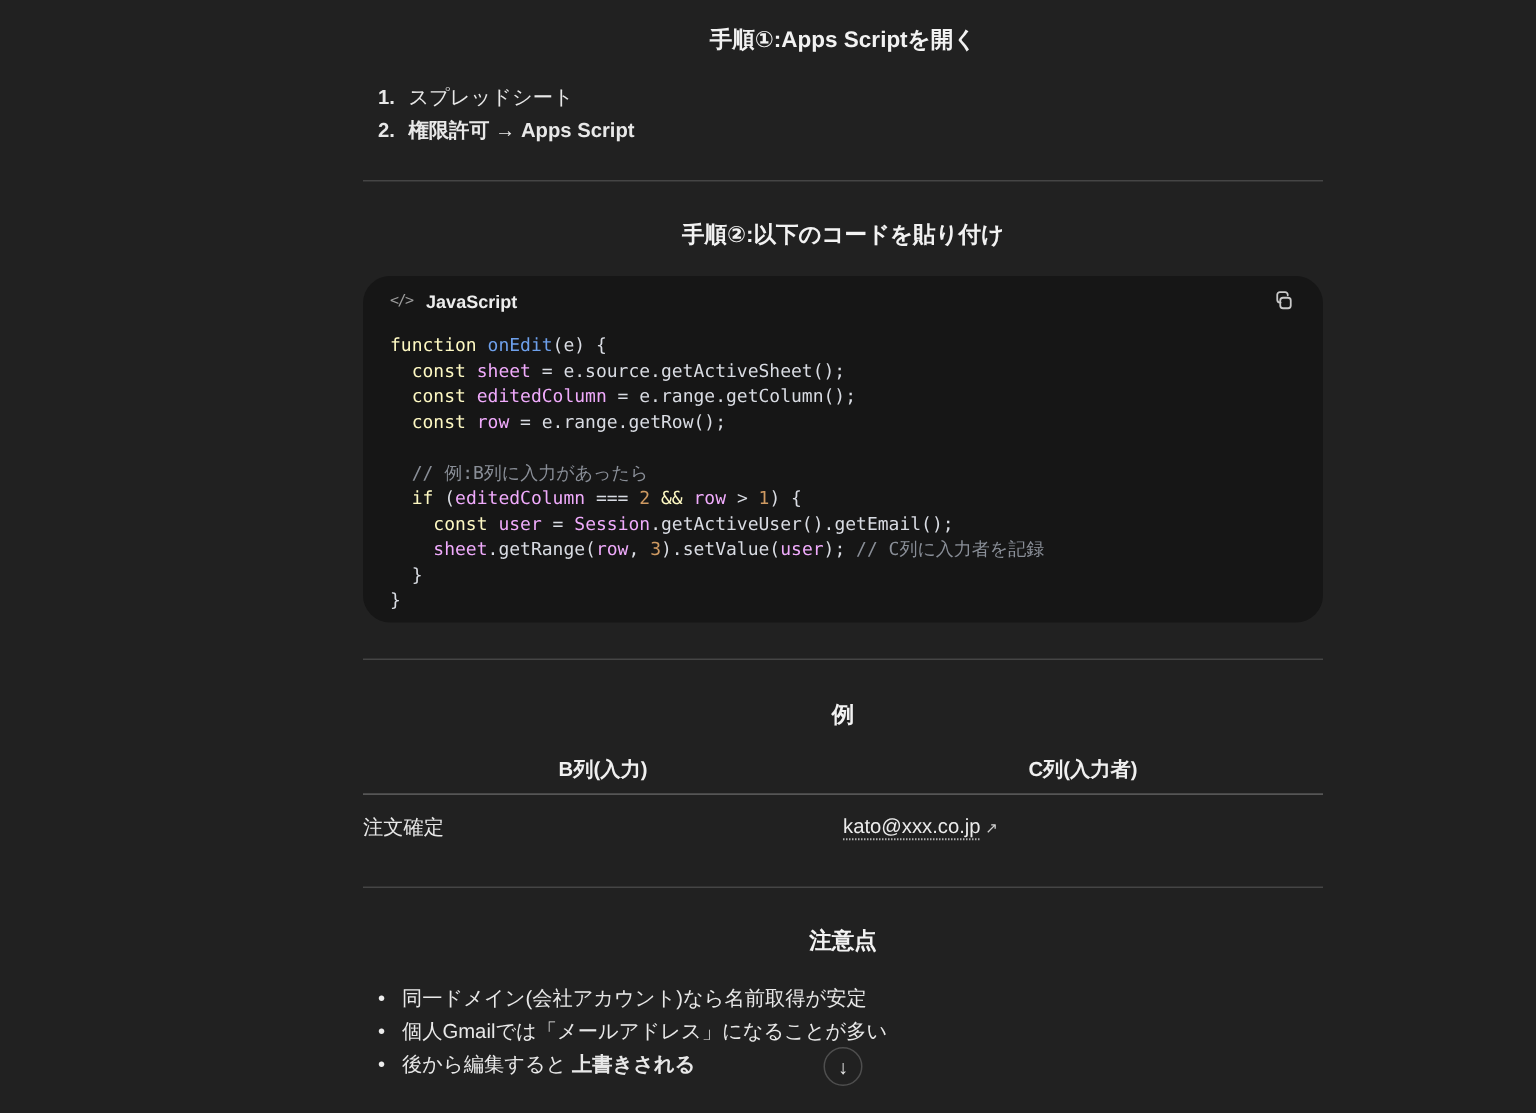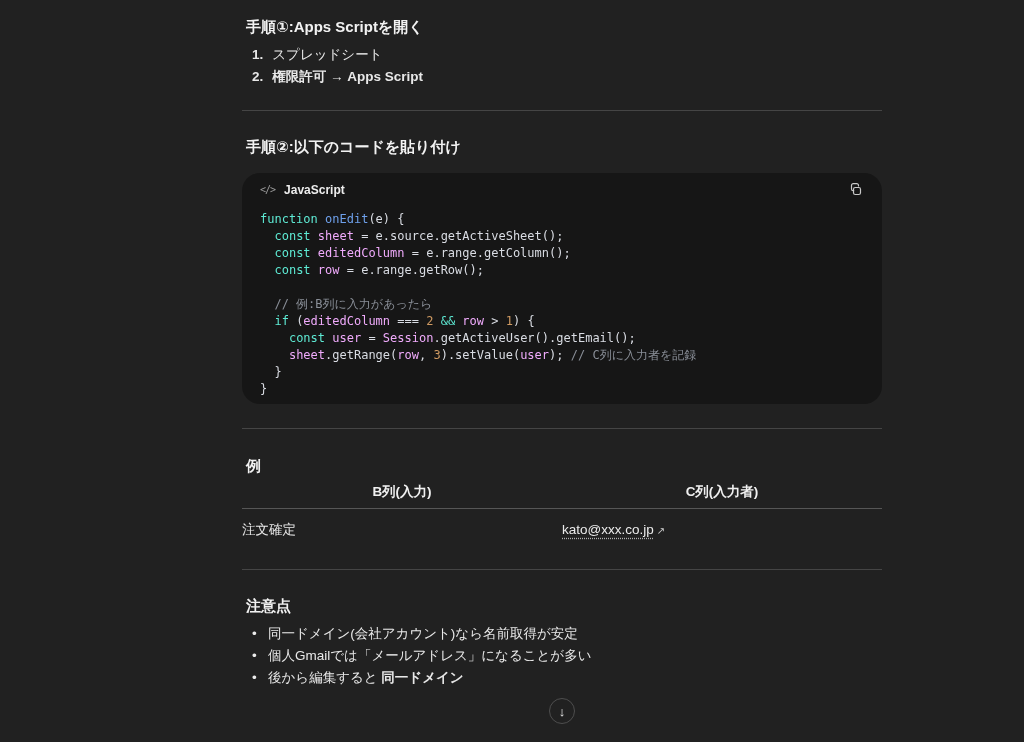--- a/index.html
+++ b/index.html
@@ -4,21 +4,21 @@
 <style>
   * { box-sizing: border-box; }
   html,body { margin:0; padding:0; }
   body {
     width:1024px; height:742px; position:relative; overflow:hidden;
     background:#212121; color:#ececec;
     font-family:"Liberation Sans","DejaVu Sans",sans-serif;
   }
   .content { position:absolute; left:242px; top:0; width:640px; }
 
-  h3 { margin:4px; font-size:15px; line-height:22px; font-weight:700; color:#f2f2f2; }
+  h3 { margin:16px; font-size:15px; line-height:22px; font-weight:700; color:#f2f2f2;text-align:center; }
   .h-step1 { margin-top:16px; }
   .h-step2 { margin-top:25px; }
   .h-example { margin-top:26px; }
   .h-cautions { margin-top:25px; }
 
   ol.steps { list-style:none; margin:6px 0 0; padding:0 0 0 10px; }
   ol.steps li { font-size:13.5px; line-height:22.4px; color:#e8e8e8; }
   ol.steps .num { font-weight:600; margin-right:9px; }
 
   hr { border:none; border-top:1px solid #454545; margin:0; height:0; }
@@ -31,21 +31,21 @@
                  height:34px; padding:0 13px 0 18px; }
   .code-header-left { display:flex; align-items:center; gap:9px; }
   .lang-glyph { font-family:"DejaVu Sans Mono",monospace; font-size:10px; color:#9d9d9d; letter-spacing:-1px; }
   .lang-label { font-size:12px; font-weight:700; color:#ededed; }
   .copy-btn { width:26px; height:26px; border:none; background:transparent; border-radius:6px;
               display:flex; align-items:center; justify-content:center; cursor:pointer; padding:0; }
   .copy-btn svg { display:block; }
   pre.code { margin:0; padding:4px 18px 6px;
              font-family:"DejaVu Sans Mono",monospace; font-size:12px; line-height:17px; }
   .code-line { height:17px; white-space:pre; color:#d9dce3; }
-  .tok-k { color:#5eead4; }
+  .tok-k { color:#fef9c3; }
   .tok-f { color:#6ea0eb;text-align:center; }
   .tok-v { color:#f0abfc; }
   .tok-n { color:#cf9a62; }
   .tok-c { color:#8a8f98; }
 
   table.example { width:100%; border-collapse:collapse; margin-top:6px; }
   table.example th { text-align:center; width:50%; font-size:13.5px; font-weight:700; color:#f0f0f0;
                      padding:0 0 8px; line-height:17px; border-bottom:1px solid #565656; }
   table.example td { font-size:13.5px; color:#e8e8e8; padding:12px 0 10px; line-height:18px; }
   .ext-link { color:#ececec; text-decoration:underline dotted #b0b0b0; text-underline-offset:4px; cursor:pointer; }
@@ -124,20 +124,20 @@
   </table>
 
 
   <hr class="hr3">
 
   <h3 class="h-cautions">注意点</h3>
 
   <ul class="cautions">
     <li><span><span>同一ドメイン(会社アカウント)なら名前取得が安定</span></span></li>
     <li><span><span>個人Gmailでは「メールアドレス」になることが多い</span></span></li>
-    <li><span><span>後から編集すると </span><span class="bold">同一ドメイン</span></span></li>
+    <li><span><span>後から編集すると </span><span class="bold">上書きされる</span></span></li>
   </ul>
 
 </div>
 
 <button class="scroll-btn">
   <span>↓</span>
 </button>
 
 </body></html>

